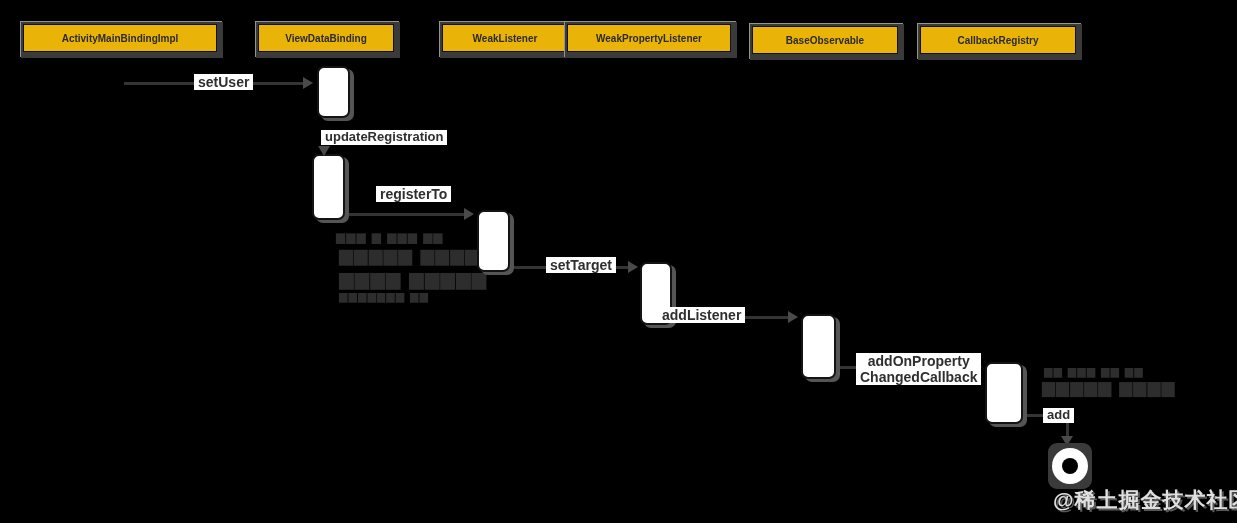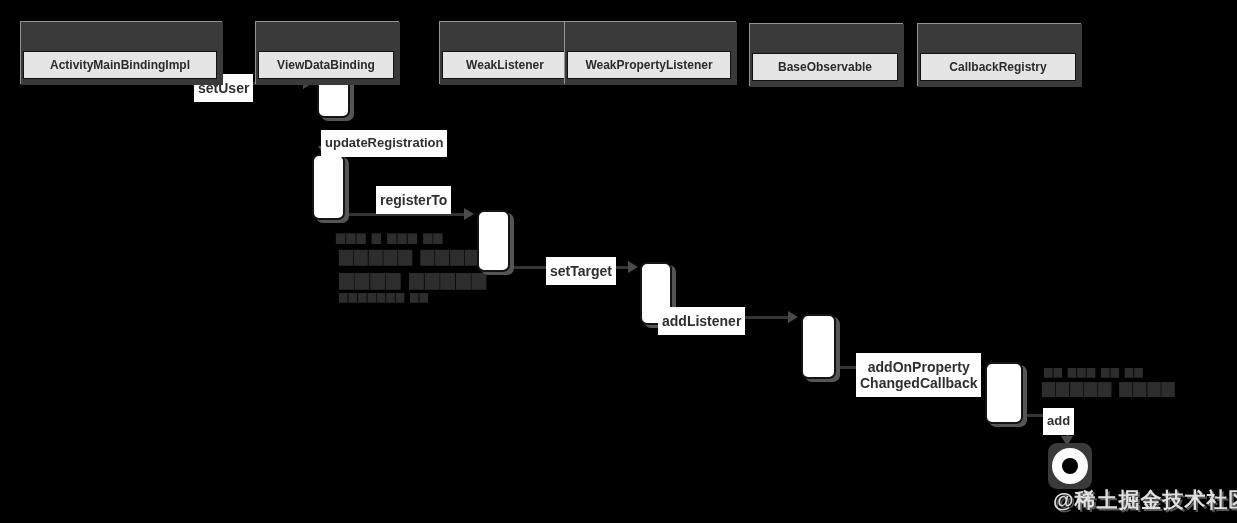--- a/index.html
+++ b/index.html
@@ -6,33 +6,33 @@
   .stage{
     position:relative;width:1237px;height:523px;background:#000;overflow:hidden;
     font-family:"Liberation Sans","DejaVu Sans",sans-serif;
   }
   
   .actor{
     position:absolute;box-sizing:border-box;background:#3a3a3a;
     padding:2px 6px 6px 2px;box-shadow:-1px -1px 0 #949494;z-index:4;
   }
   .actor-inner{
-    background:#e5e5e5;border:1px solid #111;height:26px;
+    background:#eab308;border:1px solid #111;height:26px;
     display:flex;align-items:center;justify-content:center;
-    font-weight:bold;font-size:12px;color:#2b2b2b;white-space:nowrap;margin-top:27px;
+    font-weight:bold;font-size:10px;color:#2b2b2b;white-space:nowrap;
   }
   
   .act{
     position:absolute;background:#fff;border:2px solid #141414;border-radius:7px;
     box-shadow:4px 3px 0 0 #555;z-index:2;
   }
   
   .lbl{
     position:absolute;background:#fff;color:#2f2f2f;font-weight:bold;font-size:14px;
-    padding:6px 4px;white-space:nowrap;z-index:3;line-height:1.15;
+    padding:0 4px;white-space:nowrap;z-index:3;line-height:1.15;
   }
   .lbl.center{text-align:center;}
   
   .arrow{position:absolute;height:3px;background:#343434;z-index:1;}
   .arrow.vert{width:3px;}
   .head-right{
     position:absolute;width:0;height:0;z-index:2;
     border-top:6px solid transparent;border-bottom:6px solid transparent;
     border-left:10px solid #4a4a4a;
   }

